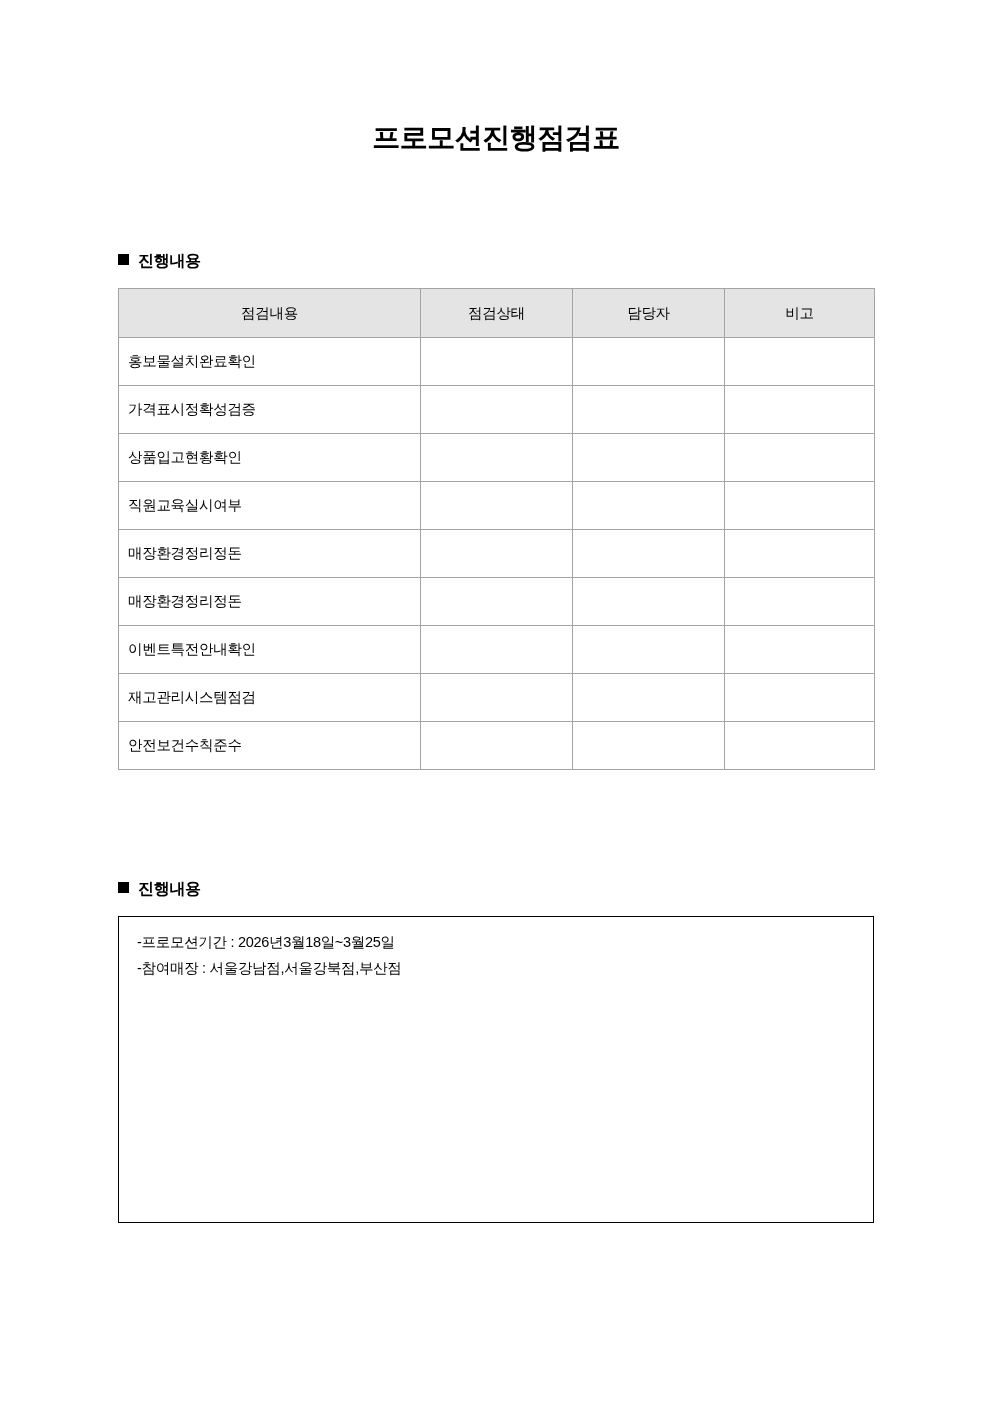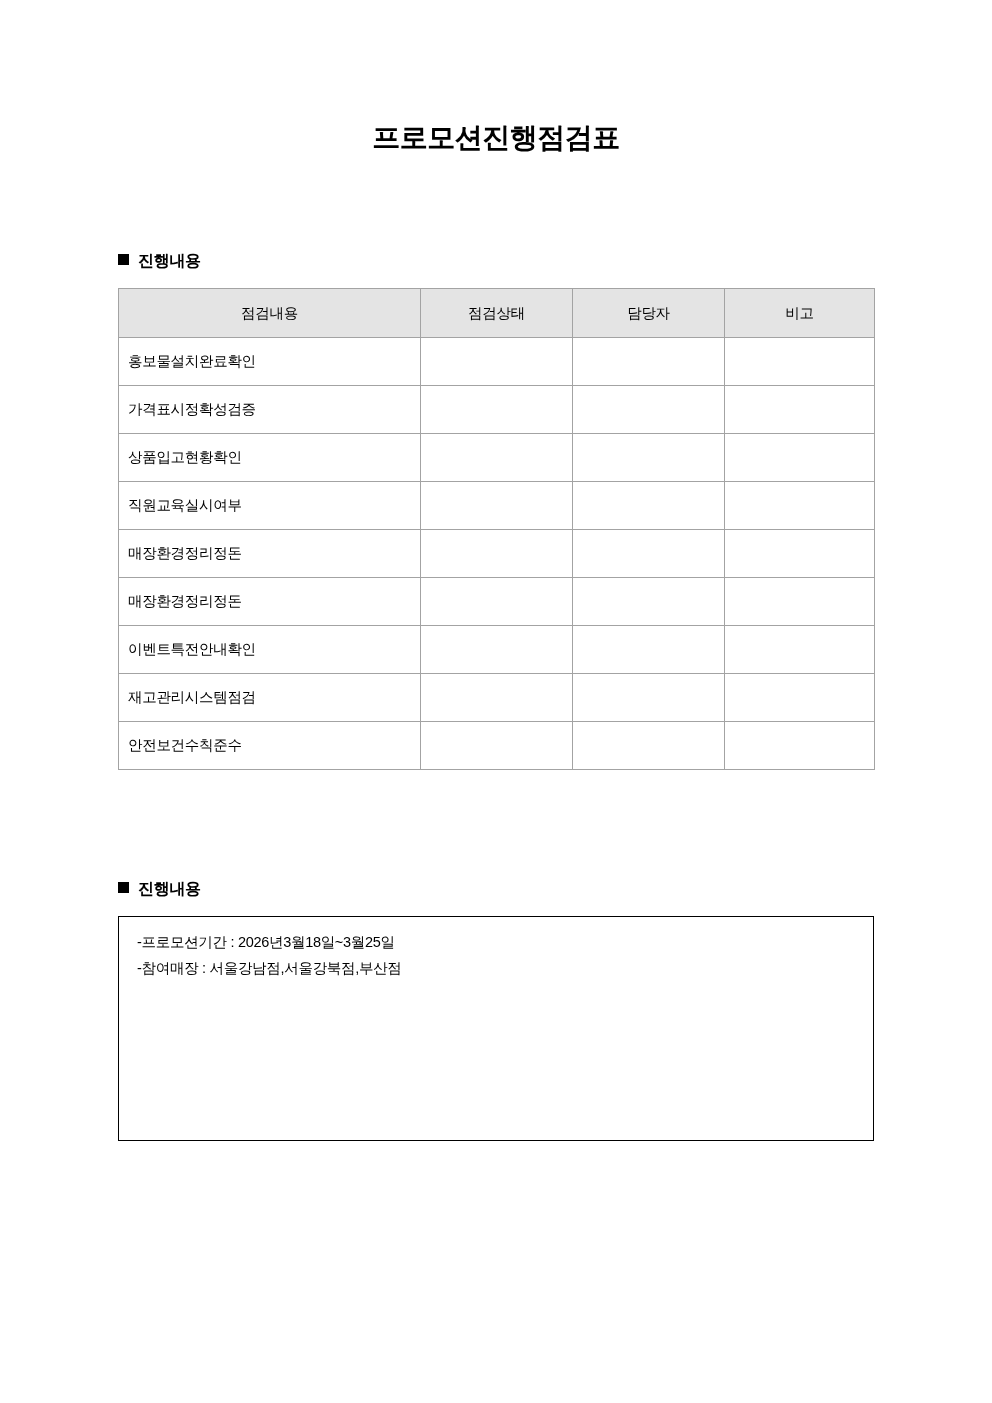--- a/index.html
+++ b/index.html
@@ -97,21 +97,21 @@
   .checklist-table td.blank-cell {
     text-align: center;
   }
 
   
   .content-box {
     position: absolute;
     left: 118px;
     top: 916px;
     width: 756px;
-    height: 225px;
+    height: 307px;
     border: 1px solid #000000;
     box-sizing: border-box;
     padding: 12px 0 0 18px;
   }
   .content-line {
     font-size: 14.5px;
     line-height: 26px;
     letter-spacing: -0.3px;
     white-space: pre;
   }

